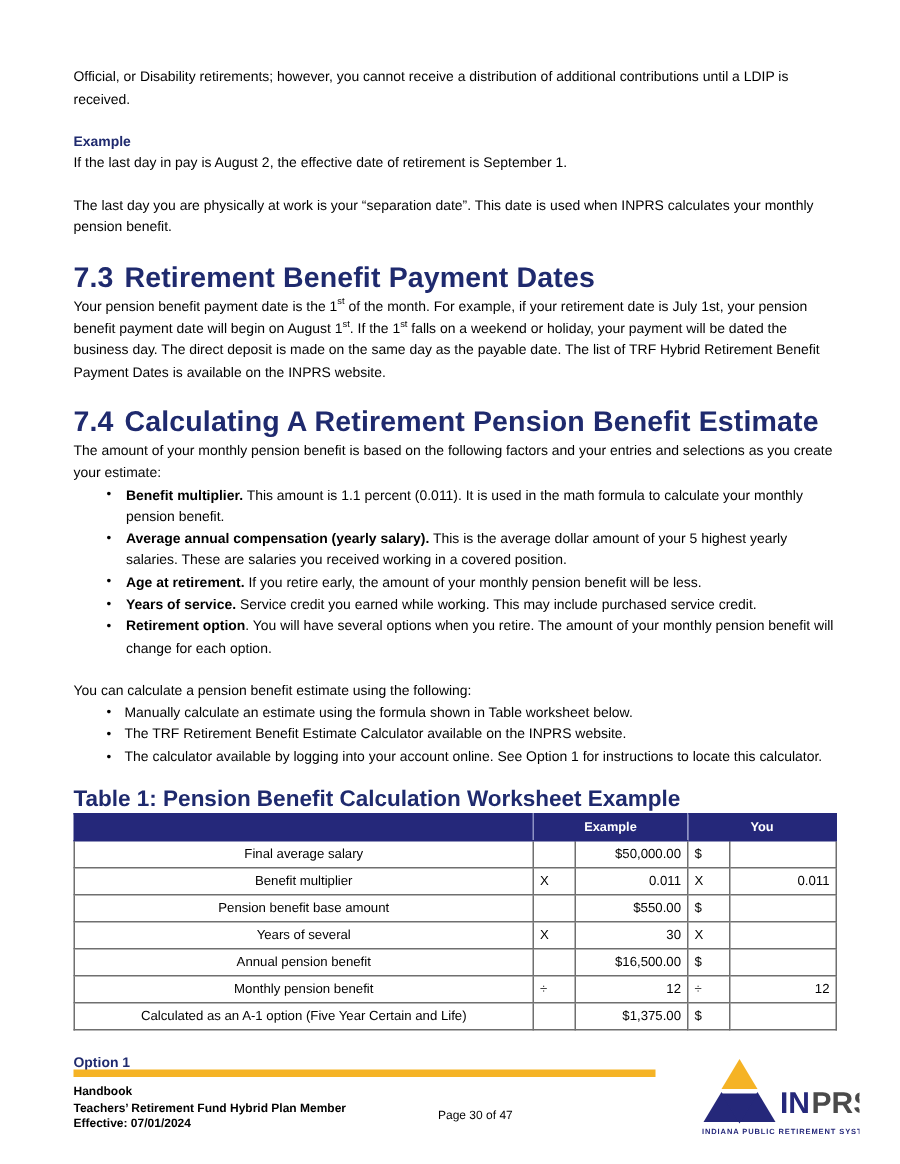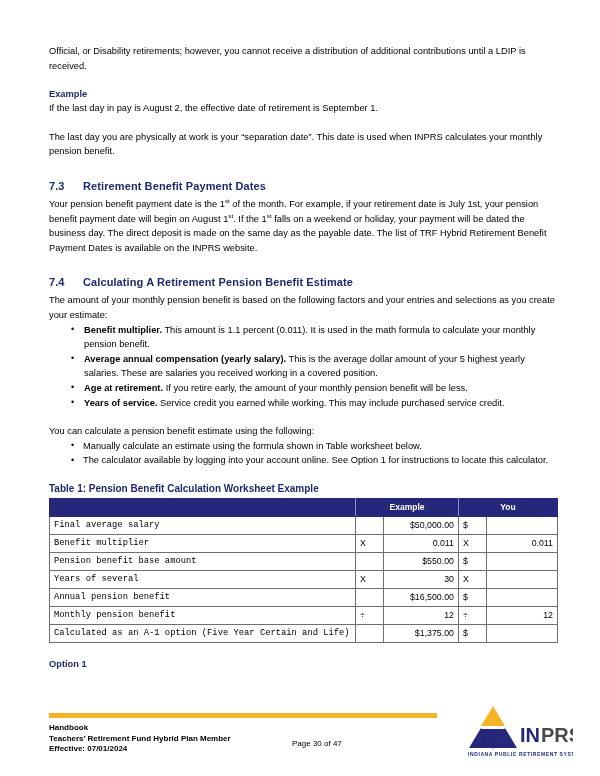--- a/index.html
+++ b/index.html
@@ -41,21 +41,21 @@
 
   .sub-head {
     font-size: 9.3px;
     font-weight: bold;
     color: #1f2a6e;
     margin: 0;
     line-height: 14px;
   }
 
   h2.section-head {
-    font-size: 11px;
+    font-size: 19px;
     font-weight: bold;
     color: #1f2a6e;
     margin: 0 0 2px 0;
     line-height: 18px;
     letter-spacing: 0.1px;
   }
   h2.section-head .num {
     display: inline-block;
     min-width: 34px;
   }
@@ -84,21 +84,21 @@
     left: 22px;
     top: -0.5px;
     font-size: 9px;
   }
   ul.bullets.tight > li {
     padding-left: 34px;
   }
   .b { font-weight: bold; }
 
   .table-caption {
-    font-size: 10px;
+    font-size: 15px;
     font-weight: bold;
     color: #1f2a6e;
     margin: 0 0 3px 0;
     line-height: 13px;
   }
 
   table.worksheet {
     border-collapse: collapse;
     width: 508px;
     table-layout: fixed;
@@ -122,21 +122,21 @@
     border-right: 1px solid #8d92c4;
   }
   table.worksheet td {
     border: 1px solid #6f6f6f;
     height: 17px;
     padding: 0 4px;
     vertical-align: middle;
     color: #000;
     font-size: 8.8px;
   }
-  td.label-cell { text-align: left; padding-left: 6px; font-family: Liberation Mono, monospace; }
+  td.label-cell { text-align: center; padding-left: 6px; }
   td.op-cell { text-align: left; padding-left: 5px; border-right: none; }
   td.val-cell { text-align: right; padding-right: 8px; border-left: none; }
 
   .link {
     color: #2b37b0;
     text-decoration: underline;
   }
 
   .footer {
     position: absolute;
@@ -203,27 +203,29 @@
     <h2 class="section-head">
       <span class="num">7.4</span><span>Calculating A Retirement Pension Benefit Estimate</span>
     </h2>
     <p class="body-text">The amount of your monthly pension benefit is based on the following factors and your entries and selections as you create your estimate:</p>
 
     <ul class="bullets">
       <li><span class="b">Benefit multiplier.</span><span> This amount is 1.1 percent (0.011). It is used in the math formula to calculate your monthly pension benefit.</span></li>
       <li><span class="b">Average annual compensation (yearly salary).</span><span> This is the average dollar amount of your 5 highest yearly salaries. These are salaries you received working in a covered position.</span></li>
       <li><span class="b">Age at retirement.</span><span> If you retire early, the amount of your monthly pension benefit will be less.</span></li>
       <li><span class="b">Years of service.</span><span> Service credit you earned while working. This may include purchased service credit.</span></li>
+      <li><span class="b">Retirement option</span><span>. You will have several options when you retire. The amount of your monthly pension benefit will change for each option.</span></li>
     </ul>
 
     <div class="gap-md"></div>
 
     <p class="body-text">You can calculate a pension benefit estimate using the following:</p>
     <ul class="bullets tight">
       <li>Manually calculate an estimate using the formula shown in Table worksheet below.</li>
+      <li>The TRF Retirement Benefit Estimate Calculator available on the INPRS website.</li>
       <li>The calculator available by logging into your account online. See Option 1 for instructions to locate this calculator.</li>
     </ul>
 
     <div class="gap-md"></div>
 
     <p class="table-caption">Table 1: Pension Benefit Calculation Worksheet Example</p>
 
     <table class="worksheet">
       <colgroup>
         <col style="width:306px">

